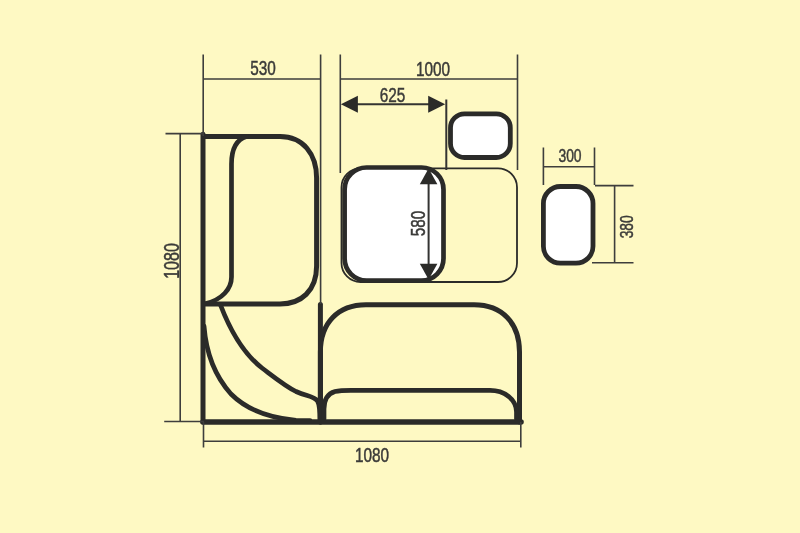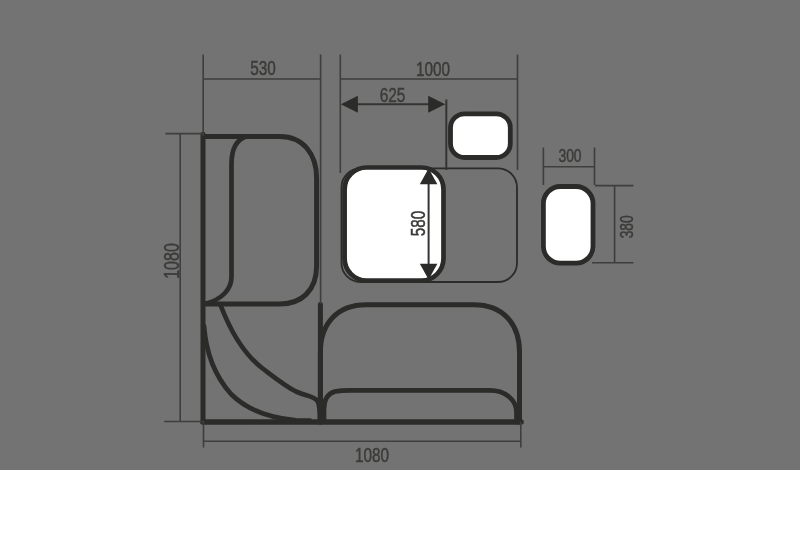--- a/index.html
+++ b/index.html
@@ -1,16 +1,16 @@
 <!DOCTYPE html>
 <html><head>
 <meta charset="utf-8">
 <style>
   html,body{margin:0;padding:0;background:#ffffff;}
-  .wrap{width:800px;height:470px;background:#737373;overflow:hidden;}
+  .wrap{width:800px;height:533px;background:#fef9c3;overflow:hidden;}
   text{font-family:"Liberation Sans",sans-serif;font-weight:normal;fill:#3b3b39;stroke:#3b3b39;stroke-width:0.5px;}
 </style>
 </head>
 <body>
 <div class="wrap">
 <svg width="800" height="533" viewBox="0 0 800 533">
   <g fill="none" stroke="#2b2b29" stroke-width="5" stroke-linecap="round" stroke-linejoin="round">
 
     <path d="M 203,134.2 L 203,422 M 203,136.5 L 280,136.5 C 303,136.5 316.6,154 316.6,178 L 316.6,266 C 316.6,291 301,304 280,304 L 203,304"></path>
 

